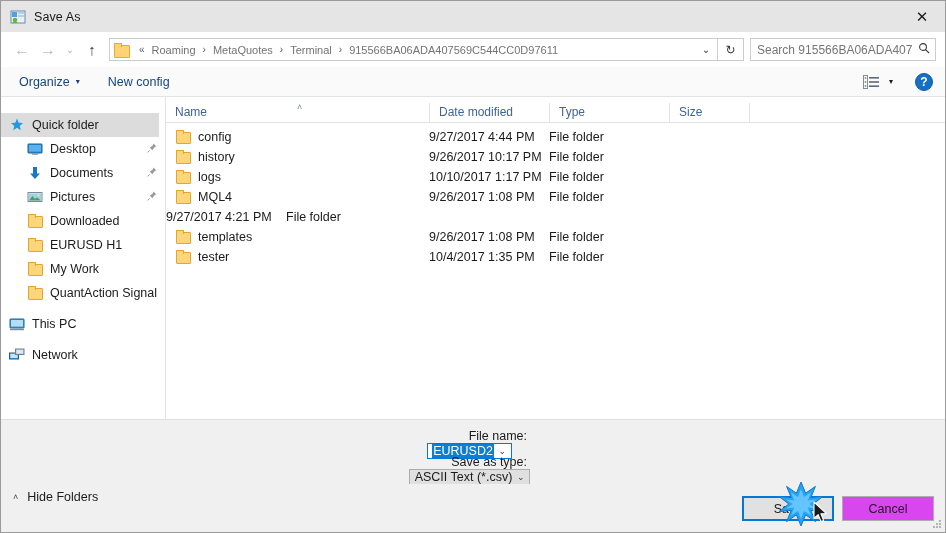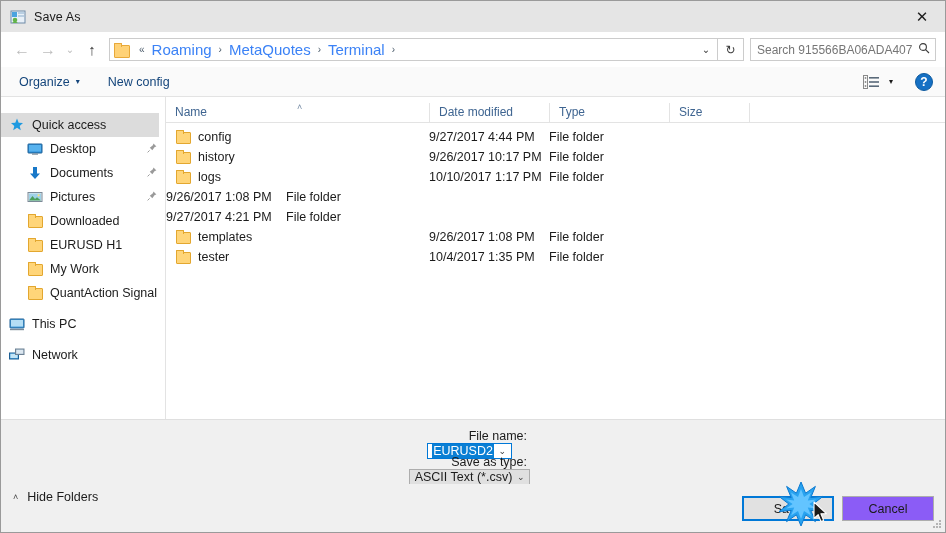--- a/index.html
+++ b/index.html
@@ -76,21 +76,21 @@
     content: ""; position: absolute; left: 0; top: 2px;
     width: 14px; height: 11px;
     background: #ffd277; border: 1px solid #e8a93a; border-radius: 0 1px 1px 1px;
   }
   .crumb-folder:after {
     content: ""; position: absolute; left: 0; top: 0px;
     width: 6px; height: 3px; background: #ffd277;
     border: 1px solid #e8a93a; border-bottom: none; border-radius: 1px 1px 0 0;
   }
   .crumb {
-    font-size: 15px; color: #3b82f6;
+    font-size: 11px; color: #737373;
     padding: 0 1px; white-space: nowrap;
   }
   .crumb-sep {
     font-size: 10px; color: #4b5b6b;
     padding: 0 6px; white-space: nowrap;
   }
   #crumb-dropdown {
     margin-left: auto; width: 22px; text-align: center;
     font-size: 10px; color: #3b3b3b; flex: none;
   }
@@ -253,21 +253,21 @@
     position: absolute; left: 12px; top: 2px;
     display: flex; align-items: center; height: 22px;
     font-size: 12.5px; color: #1b1b1b;
   }
   #hide-caret { font-size: 9px; color: #4b4b4b; margin-right: 9px; }
   .btn {
     position: absolute; top: 12px;
     width: 92px; height: 25px;
     display: flex; align-items: center; justify-content: center;
     font-size: 12.5px; color: #1b1b1b;
-    background: #8b5cf6; border: 1px solid #adadad;
+    background: #d946ef; border: 1px solid #adadad;
   }
   #btn-save { left: 741px; border: 2px solid #0078d7; background: #e1e1e1; }
   #btn-cancel { left: 841px; }
 
   #resize-grip {
     position: absolute; right: 4px; bottom: 4px;
     width: 12px; height: 12px;
   }
   .grip-dot { position: absolute; width: 2px; height: 2px; background: #b4b4b4; }
 
@@ -309,20 +309,21 @@
 
     <div id="breadcrumb">
       <span class="crumb-folder"></span>
       <span class="crumb-sep">«</span>
       <span class="crumb">Roaming</span>
       <span class="crumb-sep">›</span>
       <span class="crumb">MetaQuotes</span>
       <span class="crumb-sep">›</span>
       <span class="crumb">Terminal</span>
       <span class="crumb-sep">›</span>
+      <span class="crumb">915566BA06ADA407569C544CC0D97611</span>
       <span id="crumb-dropdown">⌄</span>
     </div>
 
     <span id="refresh-btn">↻</span>
 
     <div id="search-box">
       <span id="search-text">Search 915566BA06ADA40756...</span>
       <span id="search-icon">
         <svg width="12" height="12" viewBox="0 0 12 12">
           <circle cx="5" cy="5" r="3.4" fill="none" stroke="#3b3b3b" stroke-width="1.1"></circle>
@@ -359,21 +360,21 @@
   <div id="body">
 
     <div id="sidebar">
 
       <div class="nav-item sel">
         <span class="nav-ico">
           <svg width="16" height="16" viewBox="0 0 16 16">
             <path d="M8 1.5 L9.7 5.7 L14 6 L10.7 8.9 L11.8 13.2 L8 10.8 L4.2 13.2 L5.3 8.9 L2 6 L6.3 5.7 Z" fill="#1f9ae0"></path>
           </svg>
         </span>
-        <span class="nav-label">Quick access</span>
+        <span class="nav-label">Quick folder</span>
       </div>
 
       <div class="nav-item indent">
         <span class="nav-ico">
           <svg width="16" height="16" viewBox="0 0 16 16">
             <rect x="1" y="3" width="14" height="9" rx="0.5" fill="#2e8fd8" stroke="#1d5f94" stroke-width="1"></rect>
             <rect x="2" y="4" width="12" height="6.5" fill="#57b2ee"></rect>
             <rect x="5" y="12.5" width="6" height="1.2" fill="#7b8a97"></rect>
           </svg>
         </span>
@@ -498,20 +499,24 @@
         <div class="row">
           <span class="cell-name">
             <span class="fi folder-ico"></span>
             <span class="nm">logs</span>
           </span>
           <span class="cell-date">10/10/2017 1:17 PM</span>
           <span class="cell-type">File folder</span>
           <span class="cell-size"></span>
         </div>
         <div class="row">
+          <span class="cell-name">
+            <span class="fi folder-ico"></span>
+            <span class="nm">MQL4</span>
+          </span>
           <span class="cell-date">9/26/2017 1:08 PM</span>
           <span class="cell-type">File folder</span>
           <span class="cell-size"></span>
         </div>
         <div class="row">
           <span class="cell-date">9/27/2017 4:21 PM</span>
           <span class="cell-type">File folder</span>
           <span class="cell-size"></span>
         </div>
         <div class="row">

